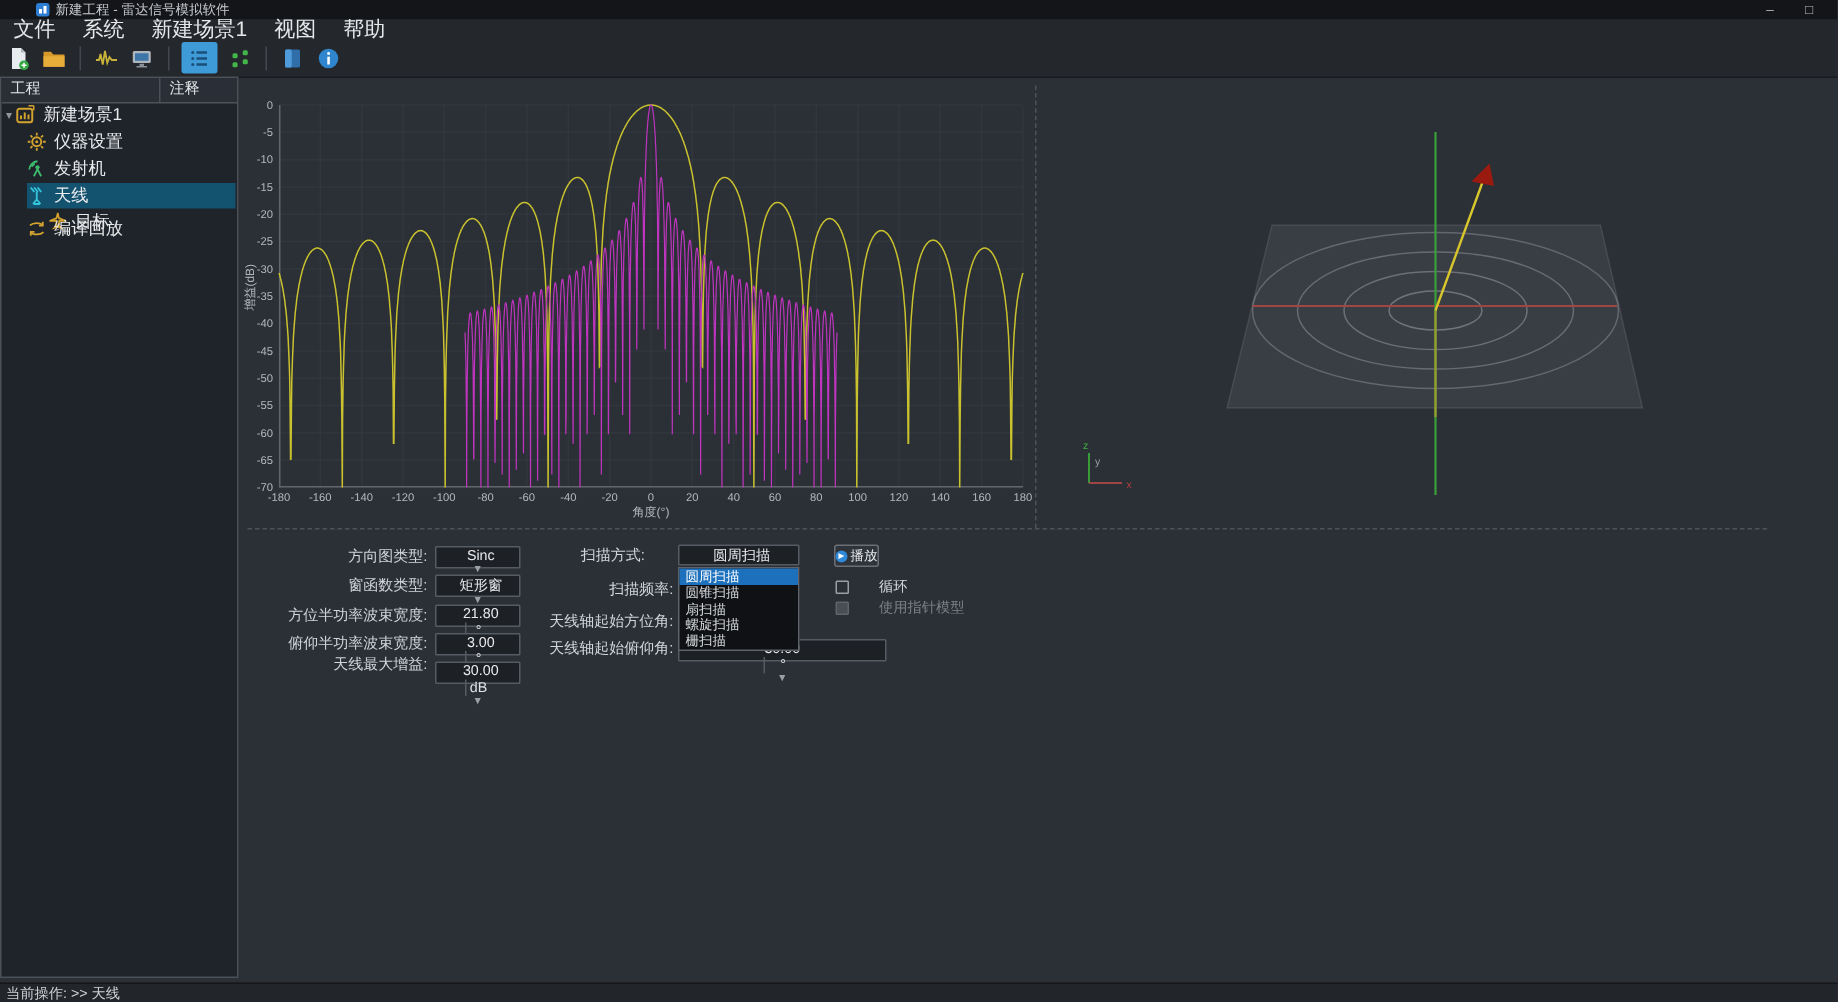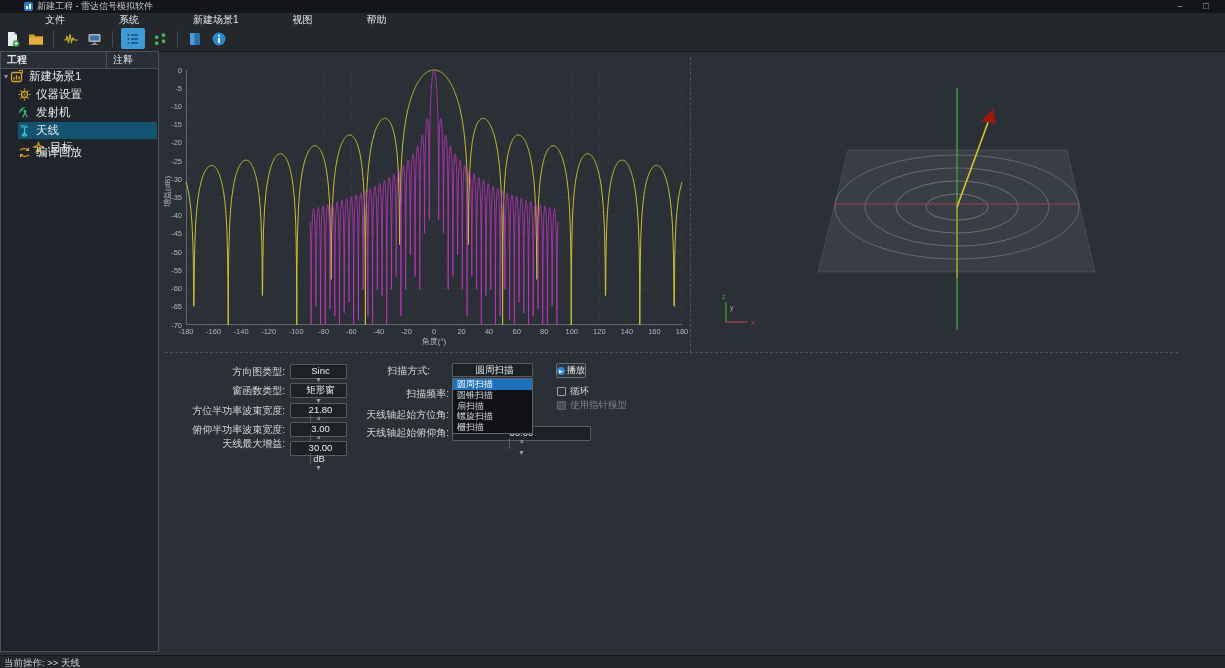--- a/index.html
+++ b/index.html
@@ -9,31 +9,31 @@
   
   .titlebar{left:0;top:0;width:1225px;height:13px;background:#131519;display:flex;align-items:center;padding-left:20px;}
   .appico{width:9px;height:9px;margin:0 4px 0 4px;background:#2d7dd2;border-radius:2px;position:relative;}
   .appico:before{content:"";position:absolute;left:2px;top:4px;width:1.5px;height:3px;background:#fff;}
   .appico:after{content:"";position:absolute;left:5px;top:2px;width:1.5px;height:5px;background:#fff;}
   .wtitle{font-size:9px;color:#c6c9cd;}
   .wbtns{margin-left:auto;display:flex;}
   .wbtn{width:26px;text-align:center;font-size:9px;color:#b7babd;line-height:13px;}
   
   .menubar{left:0;top:13px;width:1225px;height:13px;background:#24272c;display:flex;align-items:center;}
-  .menuitem{font-size:10px;color:#e6e8ea;padding:0 9px;line-height:13px;margin-left:36px;}
+  .menuitem{font-size:14px;color:#e6e8ea;padding:0 9px;line-height:13px;}
   
   .toolbar{left:0;top:26px;width:1225px;height:25px;background:#24272c;border-bottom:1px solid #191b1f;display:flex;align-items:center;}
   .tbico{width:18px;height:18px;margin:0 3px;display:flex;align-items:center;justify-content:center;}
   .tbsep{width:1px;height:16px;background:#43484e;margin:0 5px;}
   .tbactive{width:24px;height:21px;background:#3f9bd8;border-radius:2px;margin:0 3px;display:flex;align-items:center;justify-content:center;}
   
   .sidebar{left:0;top:51px;width:159px;height:601px;background:#1f242a;border:1px solid #4b5157;box-sizing:border-box;}
   .sidehead{display:flex;height:16px;background:#2a2f37;border-bottom:1px solid #4b5157;}
   .sidetab{font-size:10px;line-height:16px;padding-left:6px;color:#e2e4e7;}
-  .sidetab.c1{width:106px;border-right:1px solid #4b5157;box-sizing:border-box;font-weight:bold;}
+  .sidetab.c1{width:106px;border-right:1px solid #4b5157;box-sizing:border-box;}
   .trow{position:absolute;display:flex;align-items:center;font-size:11.5px;color:#e8eaec;}
   .trow .lbl{margin-left:5px;}
   .tsel{background:#14536f;}
   .expander{font-size:8px;color:#8f959b;margin-right:2px;}
   
   .charttitle{left:186px;top:59px;width:496px;text-align:center;font-size:9.5px;color:#cdd0d4;}
   .ylab{left:147px;top:186px;width:40px;font-size:8px;color:#b4b8bd;transform:rotate(-90deg);text-align:center;}
   .xlab{left:186px;top:336px;width:496px;text-align:center;font-size:8px;color:#b4b8bd;}
   .dashH{left:165px;top:352px;width:1013px;height:0;border-top:1px dashed #4d535a;}
   .dashV{left:690px;top:57px;width:0;height:295px;border-left:1px dashed #4d535a;}
@@ -44,21 +44,21 @@
   .cv{padding-left:4px;flex:1;}
   .cvc{flex:1;text-align:center;}
   .unit{width:16px;text-align:center;border-left:1px solid #565b62;color:#dfe2e5;}
   .arr{width:12px;text-align:center;font-size:7px;color:#9aa0a6;}
   .popup{position:absolute;left:452px;top:378px;width:81px;background:#0f1115;border:1px solid #5f646b;z-index:10;box-sizing:border-box;}
   .dd-item{height:10.8px;line-height:10.8px;font-size:9px;padding-left:4px;color:#d7dadd;}
   .dd-item.sel{background:#1d70bb;color:#fff;}
   .playbtn{position:absolute;left:556px;top:363px;width:30px;height:15px;background:#2f343a;border:1px solid #6b7076;
        border-radius:2px;display:flex;align-items:center;justify-content:center;gap:2px;font-size:9px;color:#e8eaec;box-sizing:border-box;}
   .playico{width:8px;height:8px;border-radius:50%;background:#2f88d8;color:#fff;font-size:5px;line-height:8px;text-align:center;}
-  .cbrow{position:absolute;display:flex;align-items:center;gap:4px;font-size:9.5px;}
+  .cbrow{position:absolute;display:flex;align-items:center;gap:20px;font-size:9.5px;}
   .cb{width:9px;height:9px;border:1px solid #9aa0a6;border-radius:1px;box-sizing:border-box;background:transparent;}
   .cb.disabled{background:#4a4e54;border-color:#5f646a;}
   .graytext{color:#7c8187;}
   
   .statusbar{left:0;top:655px;width:1225px;height:13px;background:#22262b;border-top:1px solid #14161a;
        font-size:9.5px;line-height:13px;color:#ced1d5;padding-left:4px;box-sizing:border-box;}
   svg{display:block;}
 </style>
 </head>
 <body>

